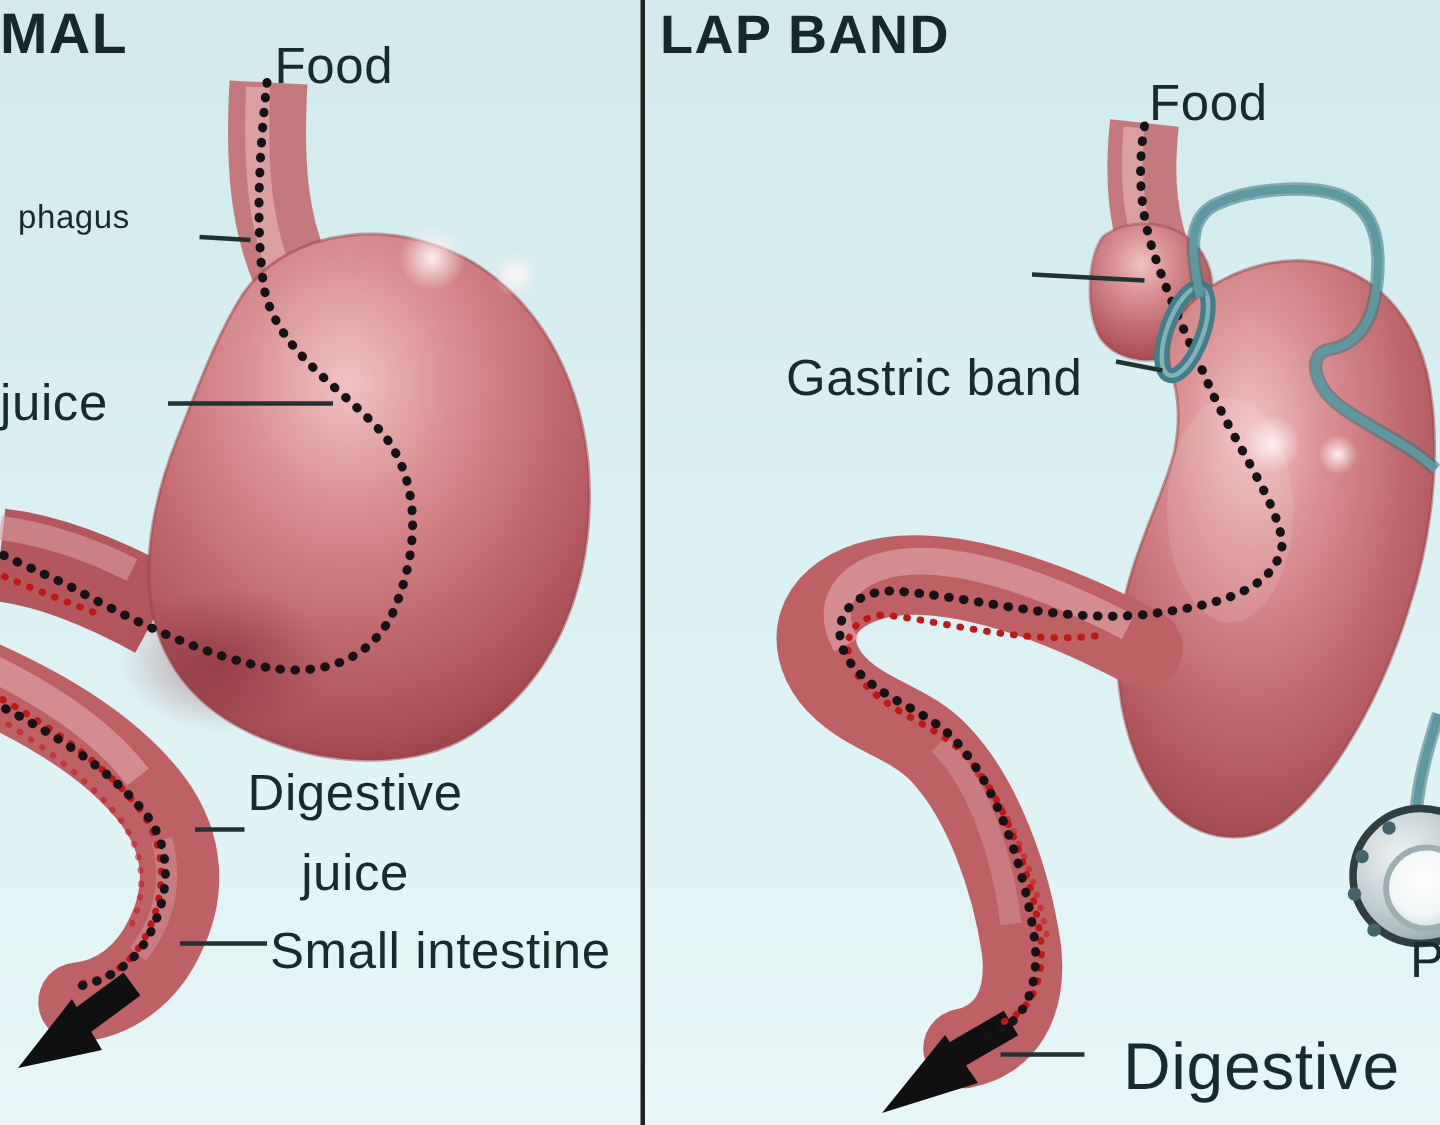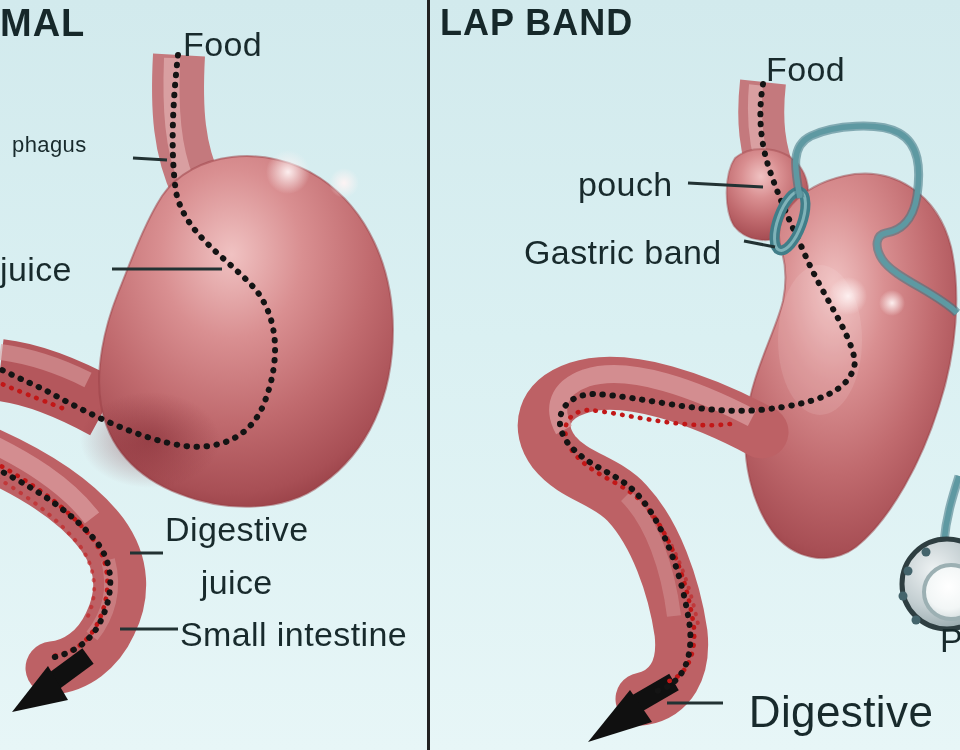--- a/index.html
+++ b/index.html
@@ -198,21 +198,20 @@
 
   <div class="lbl" style="left:165px;top:503px;font-size:34px;">Digestive
 juice</div>
 
   <div class="lbl" style="left:180px;top:608px;font-size:34px;">Small intestine</div>
 
   <div class="lbl ttl" style="left:440px;top:-5px;font-size:36px;">LAP BAND</div>
 
   <div class="lbl" style="left:766px;top:43px;font-size:34px;">Food</div>
 
-  <div class="lbl" style="left:578px;top:158px;font-size:34px;">pouch</div>
 
   <div class="lbl" style="left:524px;top:226px;font-size:34px;">Gastric band</div>
 
   <div class="lbl" style="left:722px;top:678px;font-size:44px;">Digestive juice</div>
 
   <div class="lbl" style="left:940px;top:614px;font-size:34px;">P</div>
 
 </div>
 
 </body></html>

